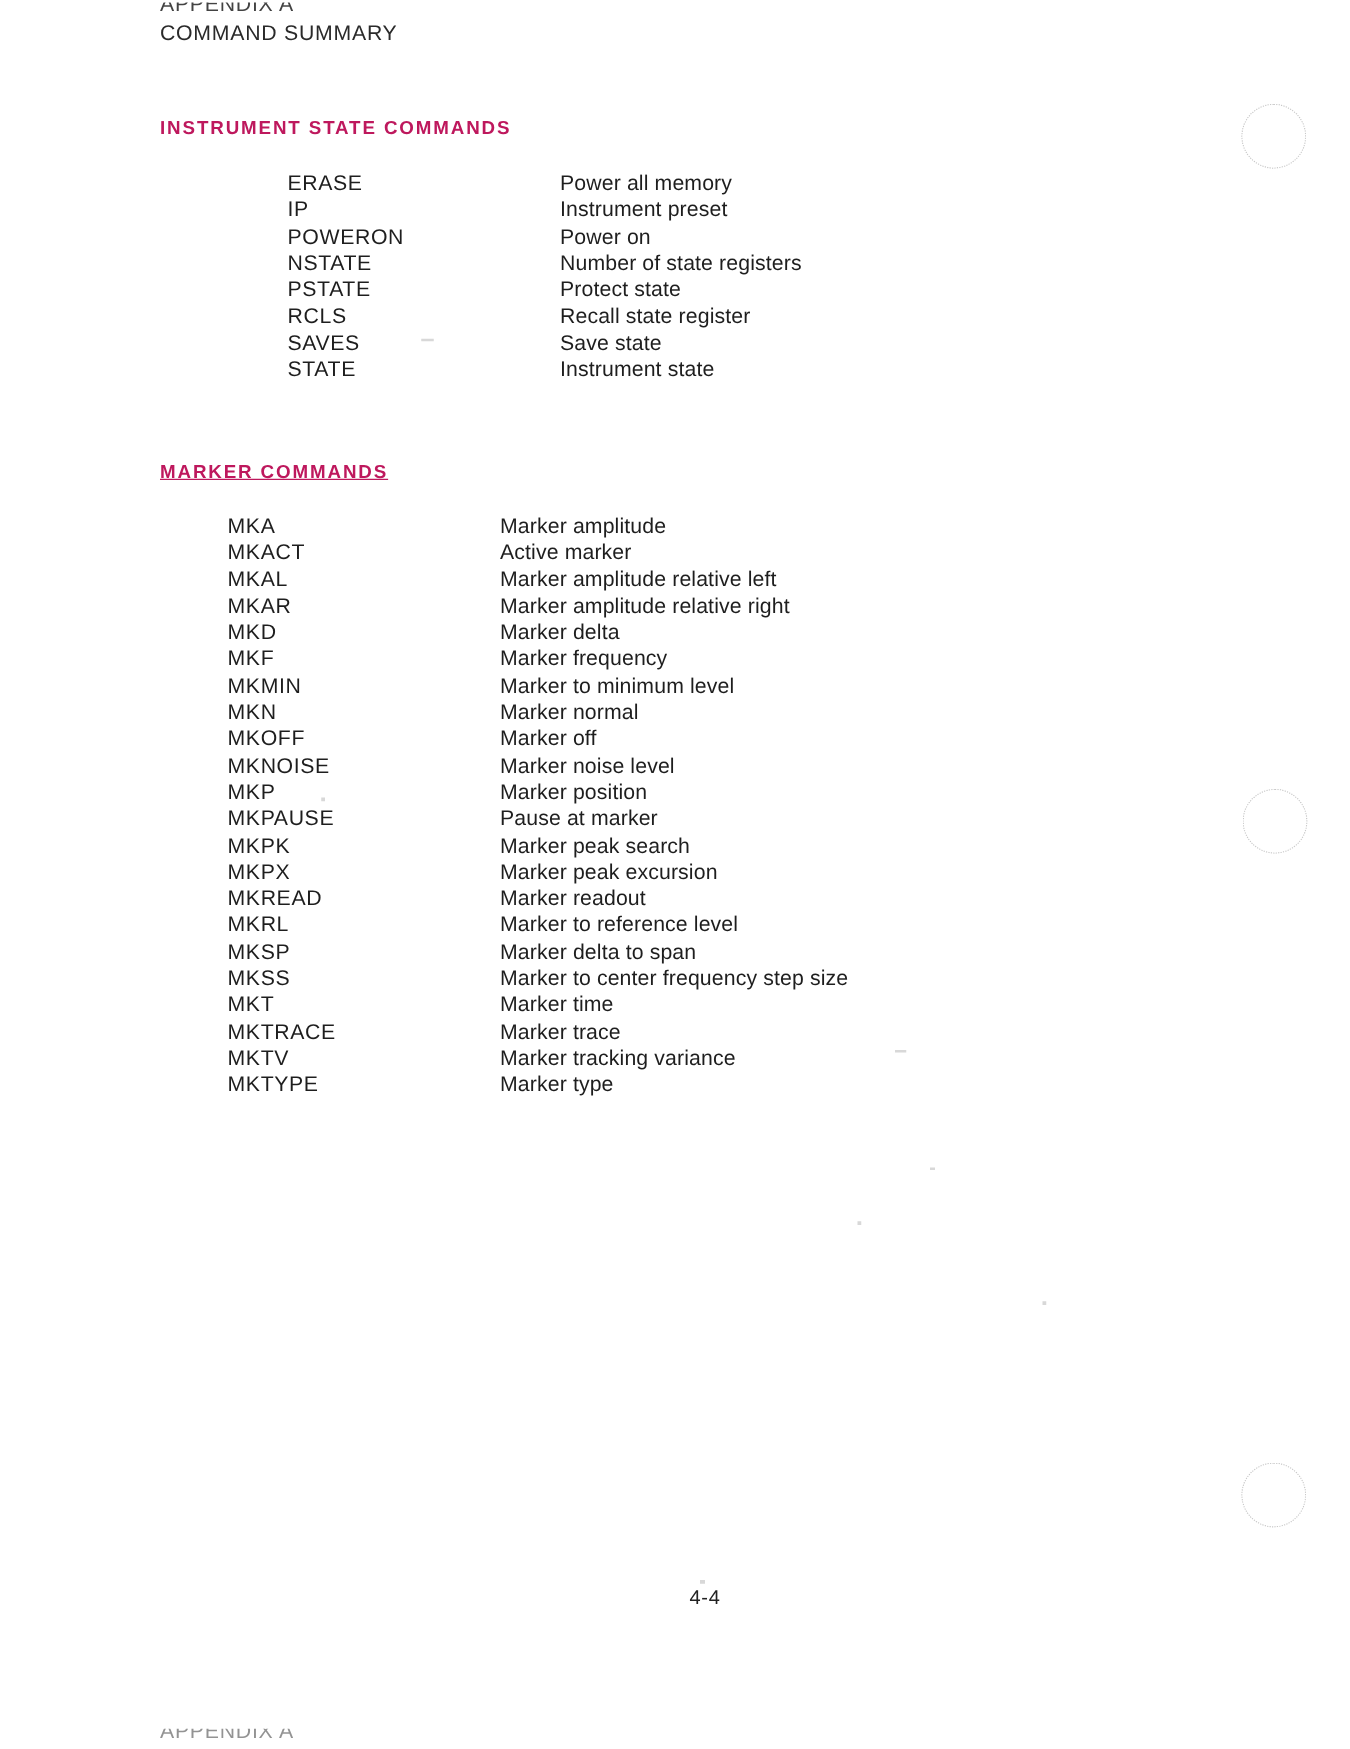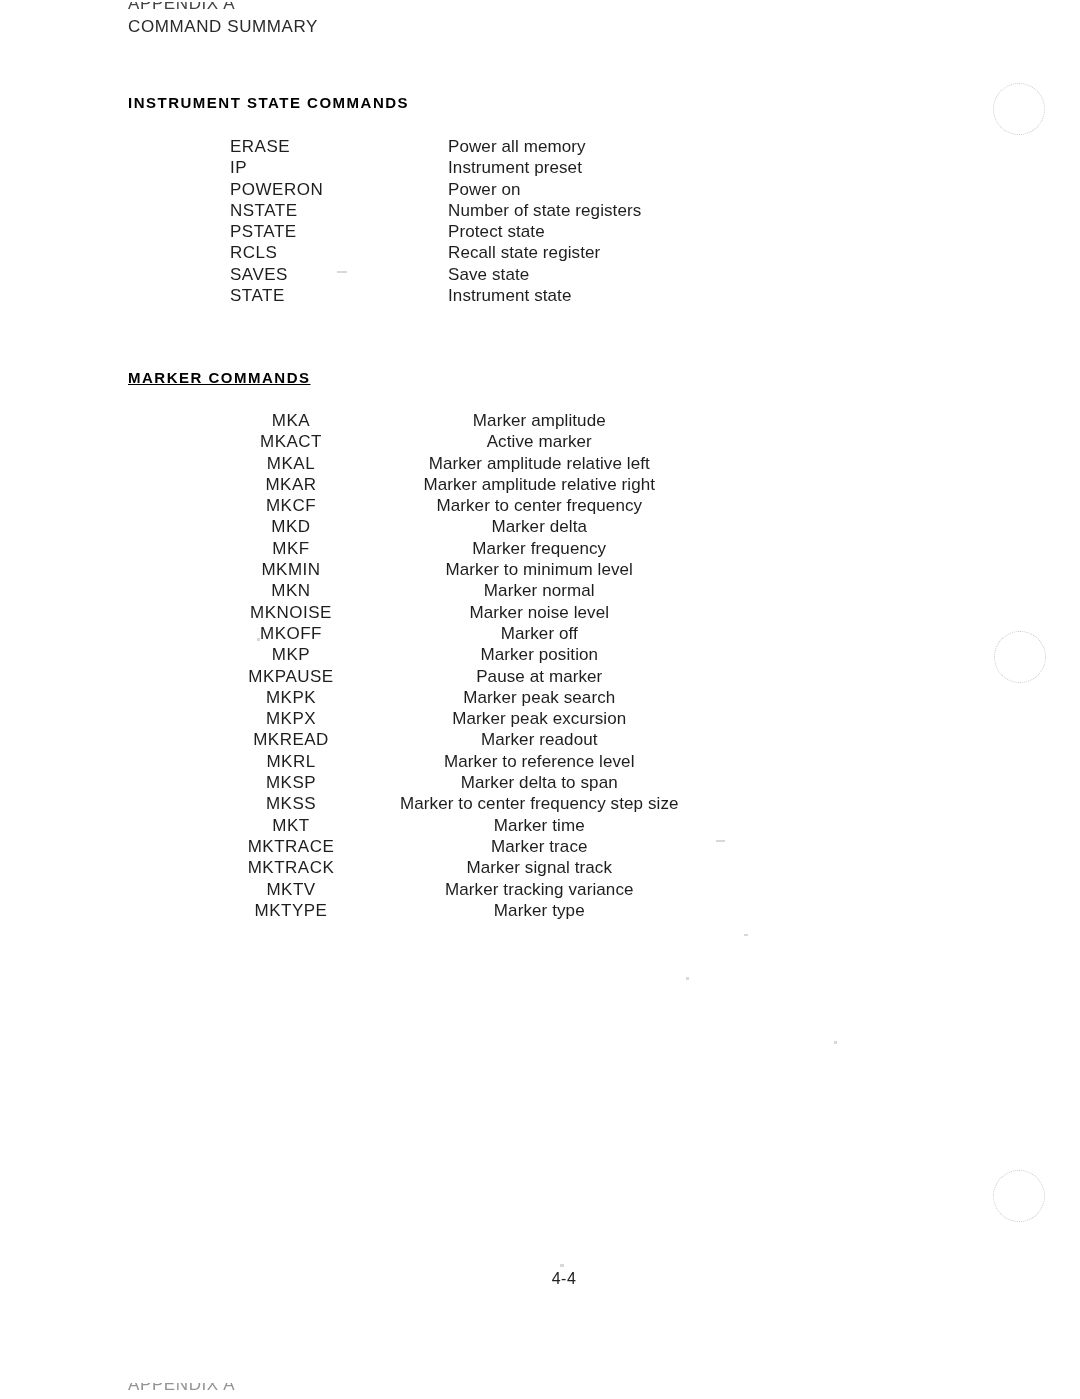--- a/index.html
+++ b/index.html
@@ -43,21 +43,21 @@
     opacity: 0.88;
   }
 
   
   .section-heading {
     position: absolute;
     left: 128px;
     font-size: 15px;
     font-weight: bold;
     letter-spacing: 1.5px;
-    color: #000000;
+    color: #be185d;
     white-space: nowrap;
   }
 
   
   .cmd-table {
     position: absolute;
     left: 182px;
     border-collapse: collapse;
   }
   .cmd-table tr {
@@ -170,67 +170,63 @@
       </tr>
       <tr>
         <td class="cmd-name">STATE</td>
         <td class="cmd-desc">Instrument state</td>
       </tr>
     </tbody>
   </table>
 
   <div class="section-heading" style="top:369px;text-decoration:underline;">MARKER COMMANDS</div>
 
-  <table class="cmd-table" style="top:410px;text-align:center;">
+  <table class="cmd-table" style="top:410px;">
     <tbody>
       <tr>
         <td class="cmd-name">MKA</td>
         <td class="cmd-desc">Marker amplitude</td>
       </tr>
       <tr>
         <td class="cmd-name">MKACT</td>
         <td class="cmd-desc">Active marker</td>
       </tr>
       <tr>
         <td class="cmd-name">MKAL</td>
         <td class="cmd-desc">Marker amplitude relative left</td>
       </tr>
       <tr>
         <td class="cmd-name">MKAR</td>
         <td class="cmd-desc">Marker amplitude relative right</td>
       </tr>
       <tr>
-        <td class="cmd-name">MKCF</td>
-        <td class="cmd-desc">Marker to center frequency</td>
-      </tr>
-      <tr>
         <td class="cmd-name">MKD</td>
         <td class="cmd-desc">Marker delta</td>
       </tr>
       <tr>
         <td class="cmd-name">MKF</td>
         <td class="cmd-desc">Marker frequency</td>
       </tr>
       <tr>
         <td class="cmd-name">MKMIN</td>
         <td class="cmd-desc">Marker to minimum level</td>
       </tr>
       <tr>
         <td class="cmd-name">MKN</td>
         <td class="cmd-desc">Marker normal</td>
       </tr>
       <tr>
+        <td class="cmd-name">MKOFF</td>
+        <td class="cmd-desc">Marker off</td>
+      </tr>
+      <tr>
         <td class="cmd-name">MKNOISE</td>
         <td class="cmd-desc">Marker noise level</td>
       </tr>
       <tr>
-        <td class="cmd-name">MKOFF</td>
-        <td class="cmd-desc">Marker off</td>
-      </tr>
-      <tr>
         <td class="cmd-name">MKP</td>
         <td class="cmd-desc">Marker position</td>
       </tr>
       <tr>
         <td class="cmd-name">MKPAUSE</td>
         <td class="cmd-desc">Pause at marker</td>
       </tr>
       <tr>
         <td class="cmd-name">MKPK</td>
         <td class="cmd-desc">Marker peak search</td>
@@ -255,24 +251,20 @@
         <td class="cmd-name">MKSS</td>
         <td class="cmd-desc">Marker to center frequency step size</td>
       </tr>
       <tr>
         <td class="cmd-name">MKT</td>
         <td class="cmd-desc">Marker time</td>
       </tr>
       <tr>
         <td class="cmd-name">MKTRACE</td>
         <td class="cmd-desc">Marker trace</td>
-      </tr>
-      <tr>
-        <td class="cmd-name">MKTRACK</td>
-        <td class="cmd-desc">Marker signal track</td>
       </tr>
       <tr>
         <td class="cmd-name">MKTV</td>
         <td class="cmd-desc">Marker tracking variance</td>
       </tr>
       <tr>
         <td class="cmd-name">MKTYPE</td>
         <td class="cmd-desc">Marker type</td>
       </tr>
     </tbody>

